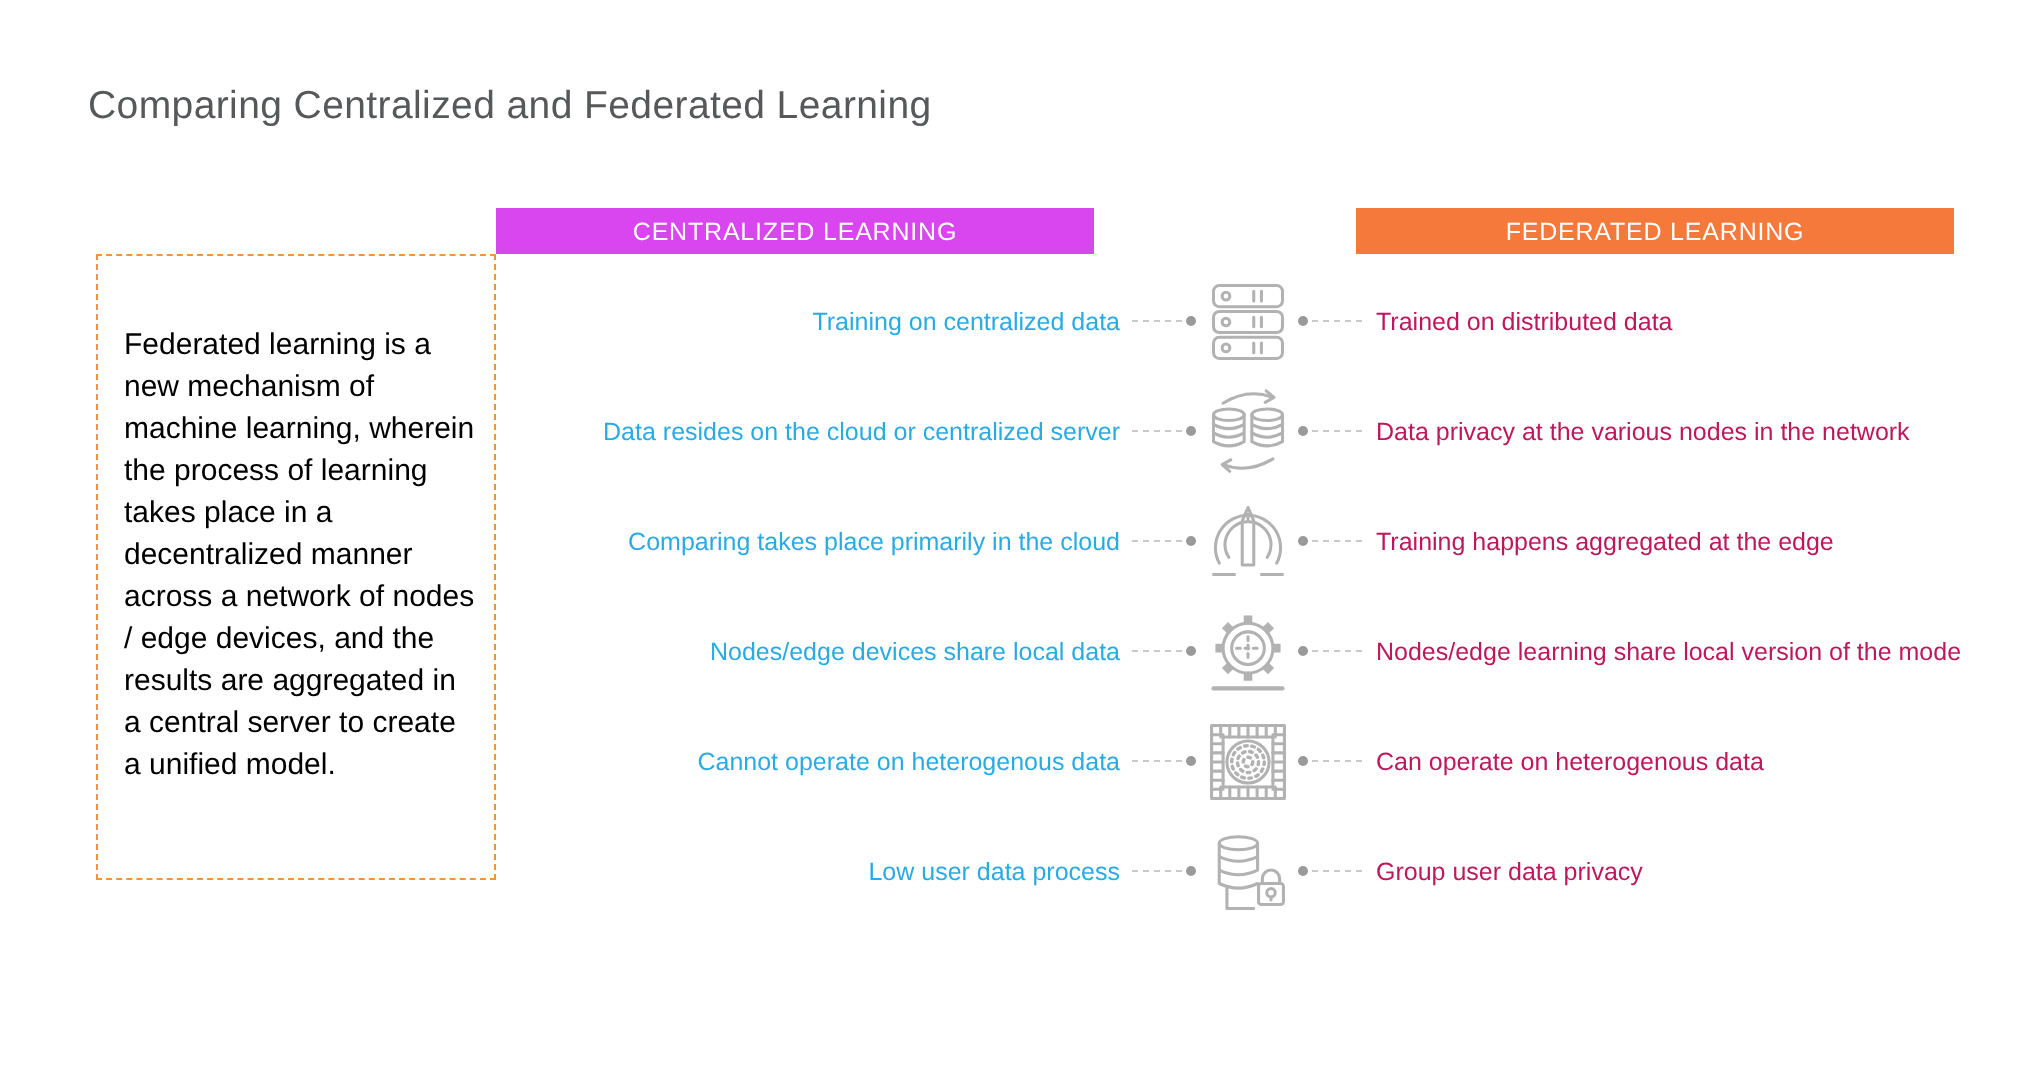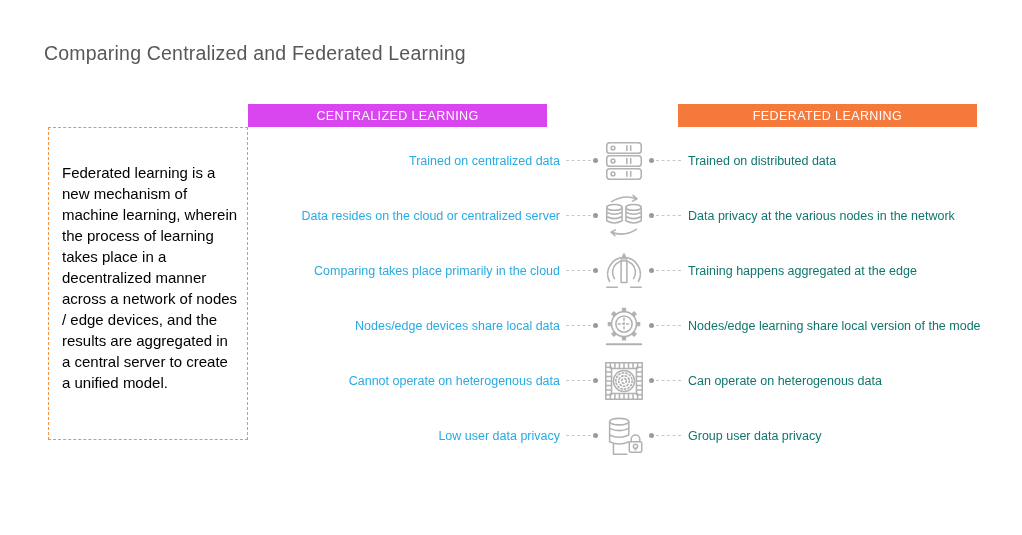--- a/index.html
+++ b/index.html
@@ -22,21 +22,21 @@
     position:absolute; top:104px; width:299px; height:23px;
     display:flex; align-items:center; justify-content:center;
     color:#ffffff; font-size:12.5px; letter-spacing:0.4px; white-space:nowrap;
   }
   .col-header.centralized { left:248px; background:#d946ef; }
   .col-header.federated   { left:678px; background:#f4793b; }
 
   .rows { position:absolute; left:0; top:133px; width:1022px; }
   .row { display:flex; align-items:center; height:55px; }
   .label-left  { width:560px; text-align:right; font-size:12.5px; color:#29abe2; white-space:nowrap; }
-  .label-right { font-size:12.5px; color:#0f766e; white-space:nowrap; margin-left:5px; }
+  .label-right { font-size:12.5px; color:#be185d; white-space:nowrap; margin-left:5px; }
   .dashes { width:25px; height:0; border-top:1.5px dashed #c9c9c9; margin:0 2px; }
   .dashes.left { margin-left:6px; }
   .dot { width:5px; height:5px; border-radius:50%; background:#9a9a9a; flex:none; }
   .icon-cell { width:47px; height:50px; display:flex; align-items:center; justify-content:center; margin:0 2px; flex:none; }
   .icon-cell svg { stroke:#b2b2b2; fill:none; stroke-width:1.6; stroke-linecap:round; stroke-linejoin:round; }
 
   .logo { position:absolute; left:44px; top:454px; width:260px; height:40px; }
   .logo svg.mountain { position:absolute; left:0; top:0; }
   .brand-line { position:absolute; left:14px; top:16px; white-space:nowrap; }
   .brand { font-size:13.5px; color:#2e74b5; }
@@ -56,21 +56,21 @@
 
   <div class="col-header centralized">
     <span>CENTRALIZED LEARNING</span>
   </div>
   <div class="col-header federated">
     <span>FEDERATED LEARNING</span>
   </div>
 
   <div class="rows">
   <div class="row">
-    <div class="label-left">Trained on centralized data</div>
+    <div class="label-left">Training on centralized data</div>
     <div class="dashes left"></div>
     <div class="dot"></div>
     <div class="icon-cell">
     <svg width="46" height="46" viewBox="0 0 48 48">
       <rect x="6" y="5" width="36" height="11" rx="3"></rect>
       <rect x="6" y="18.5" width="36" height="11" rx="3"></rect>
       <rect x="6" y="32" width="36" height="11" rx="3"></rect>
       <circle cx="12.5" cy="10.5" r="2"></circle>
             <circle cx="12.5" cy="24" r="2"></circle>
             <circle cx="12.5" cy="37.5" r="2"></circle>
@@ -160,21 +160,21 @@
         <circle cx="24" cy="24" r="2.5"></circle>
       </g>
     </svg>
   </div>
     <div class="dot"></div>
     <div class="dashes"></div>
     <div class="label-right">Can operate on heterogenous data</div>
   </div>
 
   <div class="row">
-    <div class="label-left">Low user data privacy</div>
+    <div class="label-left">Low user data process</div>
     <div class="dashes left"></div>
     <div class="dot"></div>
     <div class="icon-cell">
     <svg width="46" height="46" viewBox="0 0 48 48">
       <ellipse cx="19" cy="9" rx="10" ry="3.4"></ellipse>
       <path d="M9 9 V30 M29 9 V22 M9 30 Q19 34.8 29 30 M9 16 Q19 20.8 29 16 M9 23 Q19 27.8 29 23"></path>
       <path d="M13 32.5 V43 H27"></path>
       <path d="M31.5 30 V27.5 A4.5 4.5 0 0 1 40.5 27.5 V30"></path>
       <rect x="29.5" y="30" width="13" height="11" rx="1.5"></rect>
       <circle cx="36" cy="34.8" r="2.2"></circle>

